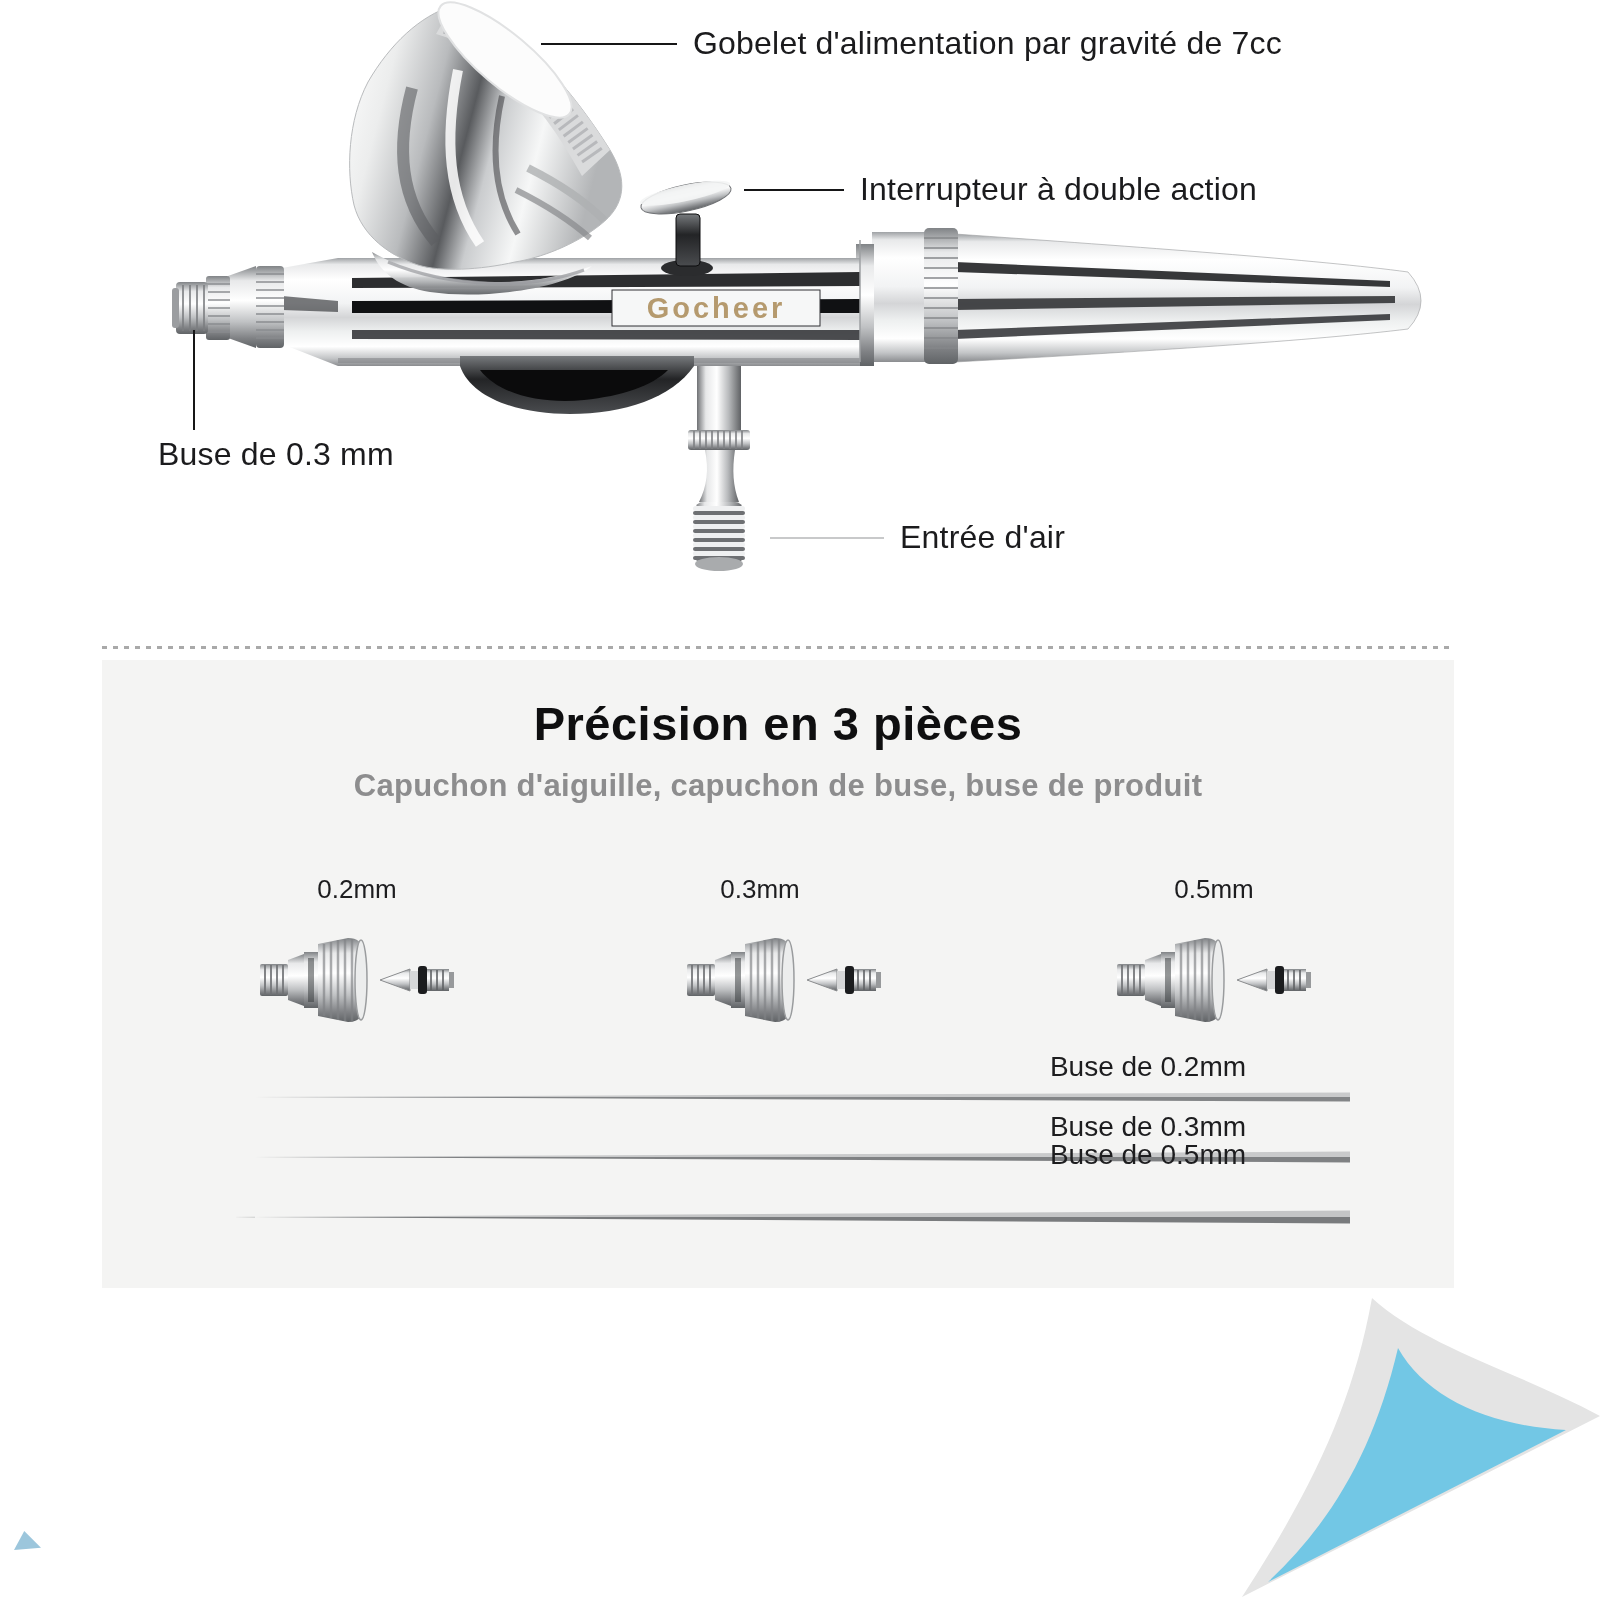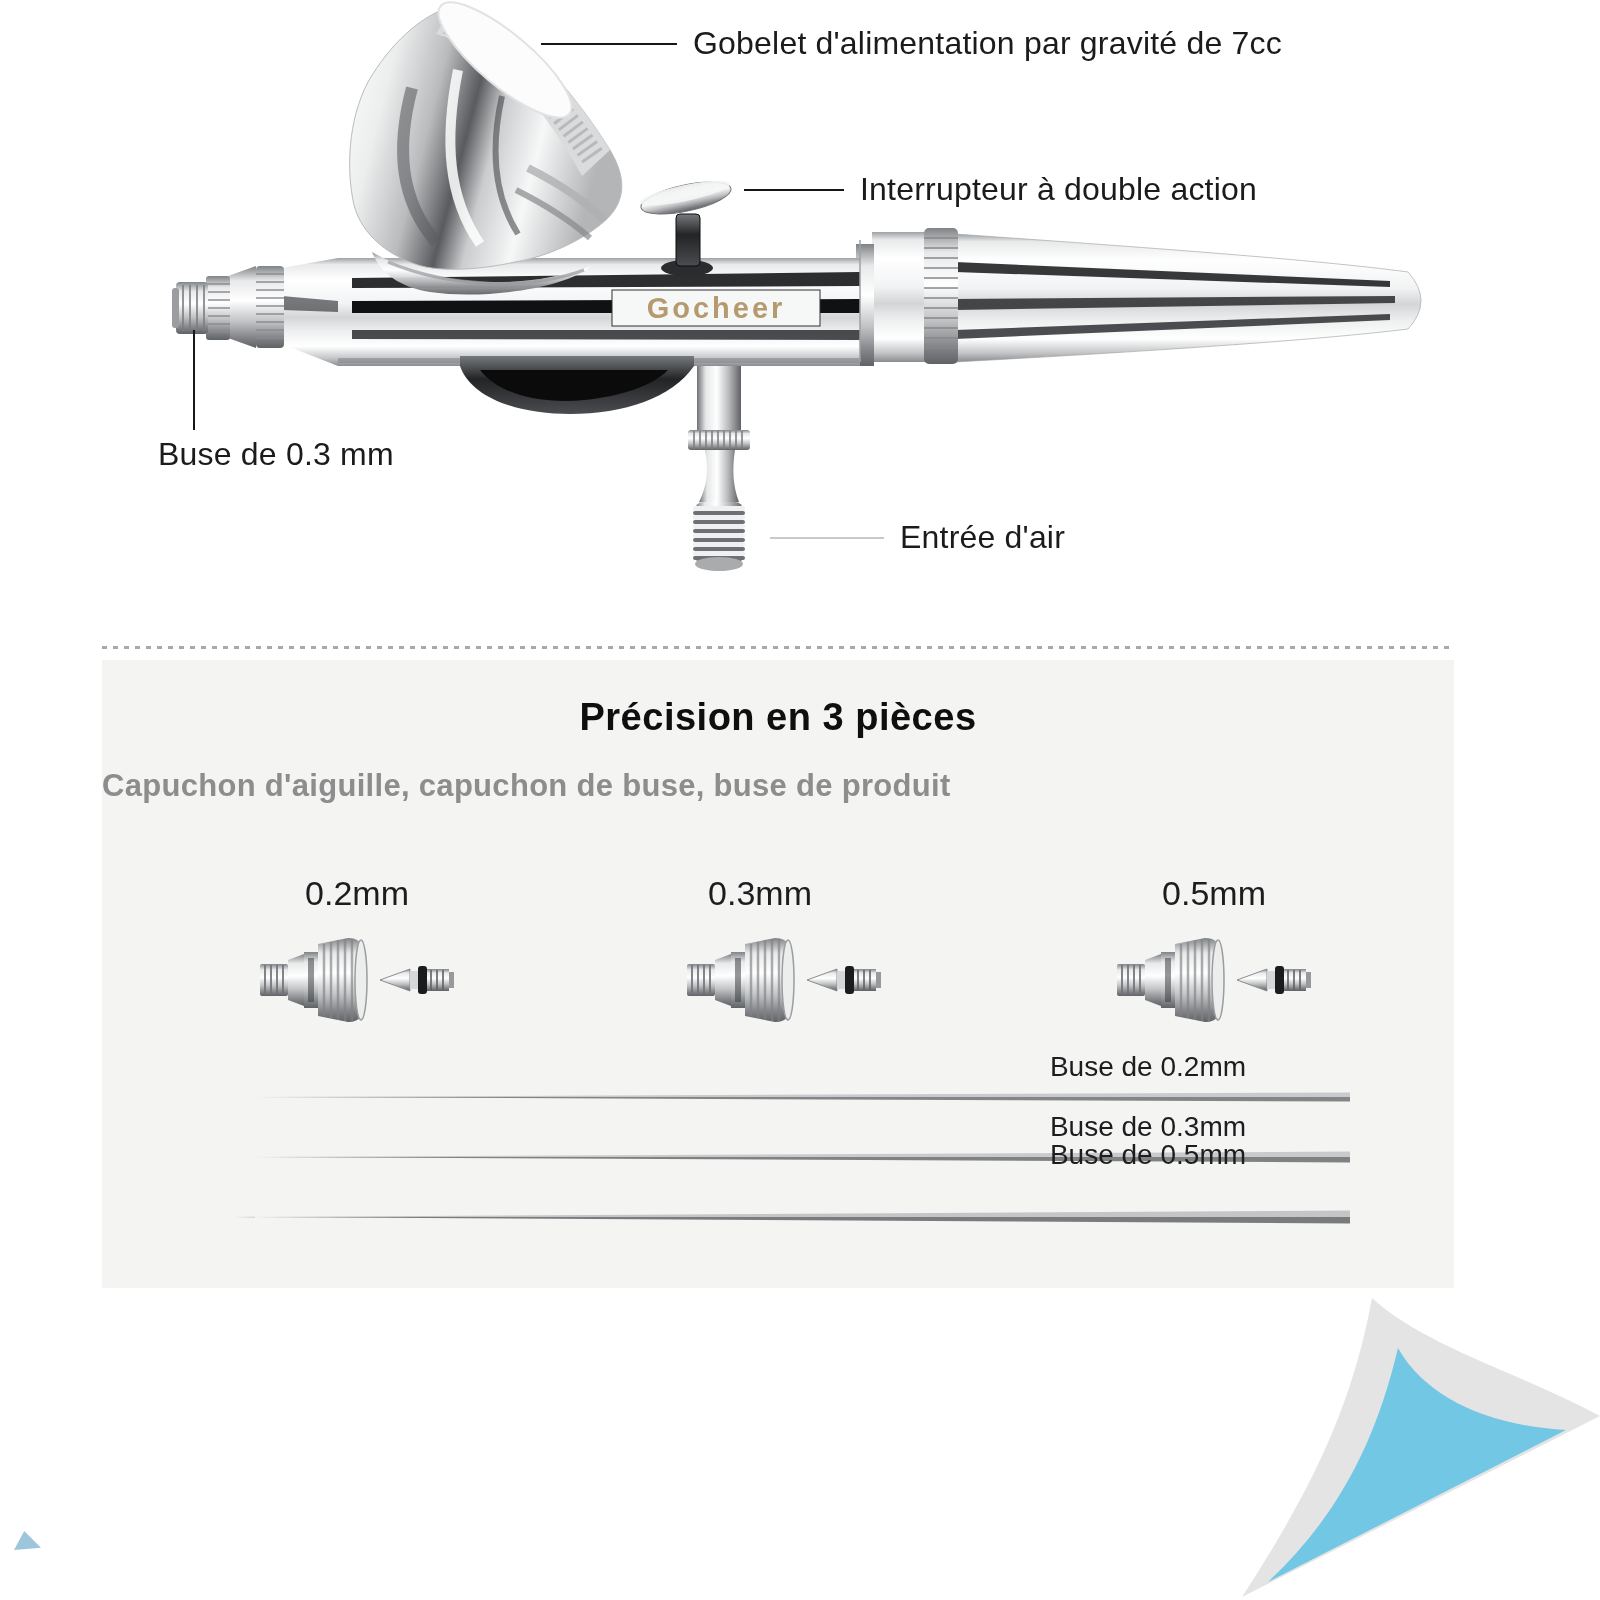--- a/index.html
+++ b/index.html
@@ -21,29 +21,29 @@
   #dotted-sep {
     position:absolute; left:102px; top:646px; width:1352px; height:3px;
     background:repeating-linear-gradient(90deg,#a9a9a9 0 5px, transparent 5px 11px);
   }
   #precision-panel {
     position:absolute; left:102px; top:660px; width:1352px; height:628px;
     background:#f4f4f3;
   }
   #precision-title {
     position:absolute; left:102px; top:696px; width:1352px; text-align:center;
-    font-size:38px; font-weight:bold; color:#0f0f10; letter-spacing:0.5px;
+    font-size:47px; font-weight:bold; color:#0f0f10; letter-spacing:0.5px;
   }
   #precision-subtitle {
-    position:absolute; left:102px; top:768px; width:1352px; 
+    position:absolute; left:102px; top:768px; width:1352px; text-align:center;
     font-size:31px; font-weight:bold; color:#8d8d8e; letter-spacing:0.3px;
   }
   .size-label {
     position:absolute; top:874px; transform:translateX(-50%);
-    font-size:34px; color:#1d1d1f; white-space:nowrap;
+    font-size:26px; color:#1d1d1f; white-space:nowrap;
   }
   .needle-label {
     position:absolute; left:948px; width:400px; text-align:center;
     font-size:28px; color:#1d1d1f; white-space:nowrap;
   }
   .needle-svg { position:absolute; left:233px; width:1117px; }
   
   #reboxed-fold {
     position:absolute; left:14px; top:1531px; width:27px; height:19px;
     background:#9cc6dc; clip-path:polygon(0% 100%, 38% 0%, 100% 88%);

